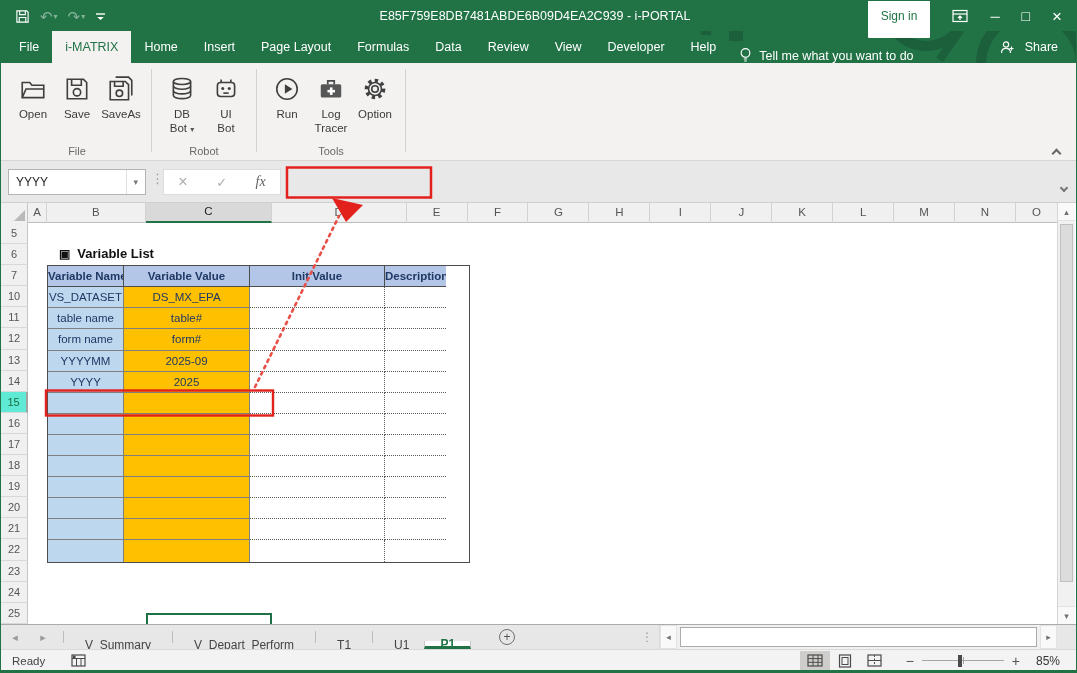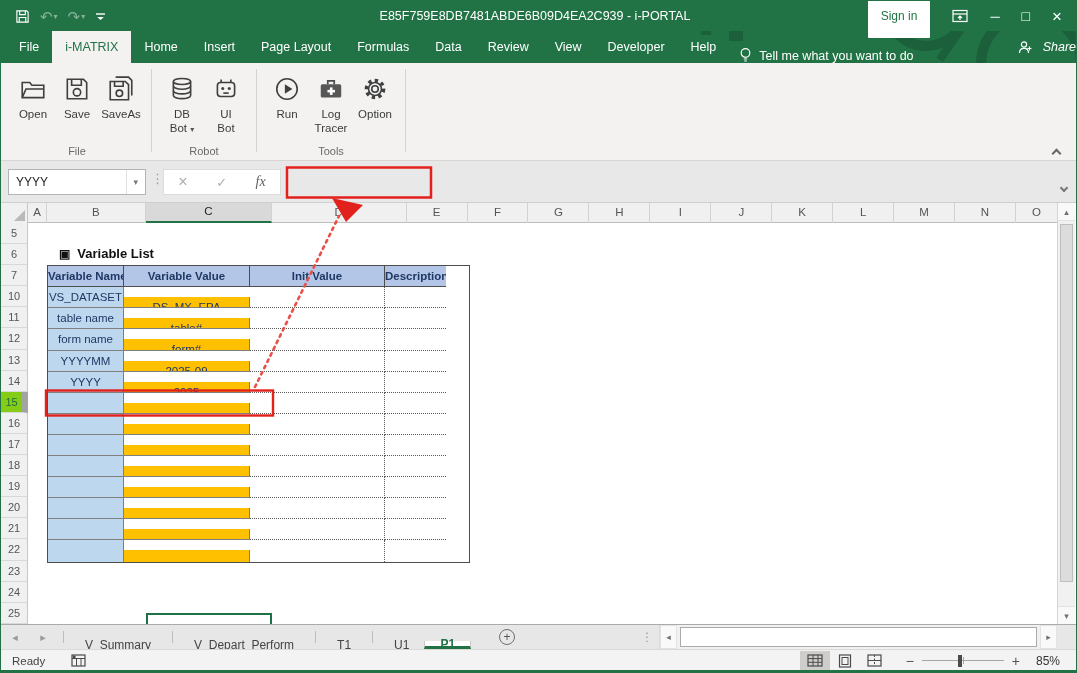--- a/index.html
+++ b/index.html
@@ -22,21 +22,21 @@
   .qat .mini-caret{ color:rgba(255,255,255,.45); font-size:8px; margin-left:1px; }
   .title-text{ position:absolute; left:0; right:7px; text-align:center; color:#fff; font-size:12.5px; pointer-events:none; }
   .tb-right{ margin-left:auto; display:flex; align-items:center; gap:22px; padding-right:14px; }
   .signin{ background:#fff; color:#217346; font-size:12px; padding:15px 13px; border:none; border-radius:1px; }
   .winbtn{ color:#fff; font-size:13px; line-height:1; background:none; border:none; }
   
   .tabrow{ position:absolute; left:0; top:30px; width:100%; height:32px; display:flex; align-items:stretch; z-index:2; }
   .rtab{ color:#fff; font-size:12.5px; padding:0 13px; display:flex; align-items:center; cursor:default; }
   .rtab.active{ background:#f3f2f1; color:#217346; }
   .tellme{ display:flex; align-items:flex-end; gap:7px; color:#fff; font-size:12.5px; padding:0 10px; }
-  .share{ display:flex; align-items:center; gap:10px; color:#fff; font-size:12.5px; margin-left:auto;font-style:italic; }
+  .share{ display:flex; align-items:center; gap:10px; color:#fff; font-size:12.5px; padding-right:18px; margin-left:auto; }
   
   .ribbon{ position:absolute; left:0; top:62px; width:100%; height:98px; background:#f3f2f1; border-bottom:1px solid #d8d5d2; z-index:2; }
   .rgroups{ display:flex; height:100%; padding-left:4px; }
   .rgroup{ position:relative; display:flex; align-items:flex-start; padding:6px 6px 18px 6px; }
   .rgroup-label{ position:absolute; left:0; right:0; bottom:3px; text-align:center; font-size:11px; color:#6a6a6a; }
   .gsep{ width:1px; background:#d4d1ce; margin:6px 2px 8px 2px; }
   .rbtn{ width:44px; display:flex; flex-direction:column; align-items:center; padding-top:2px; }
   .rbtn .ricon{ height:36px; display:flex; align-items:center; justify-content:center; }
   .rbtn .rlabel{ font-size:11.5px; color:#3b3b3b; line-height:14px; text-align:center; white-space:nowrap; }
   .caret-s{ font-size:8px; color:#555; }
@@ -59,28 +59,28 @@
   
   .colheaders{ position:absolute; left:0; top:202px; width:1056px; height:20px; display:flex; background:#f0f0f0; border-bottom:1px solid #bdbdbd; z-index:2; }
   .ch{ border-right:1px solid #d2d2d2; font-size:11.5px; color:#555; text-align:center; line-height:19px; height:20px; }
   .ch.sel{ background:#d9d9d9; border-bottom:2px solid #217346; color:#222; line-height:17px; }
   .corner{ position:relative; width:27px; height:20px; border-right:1px solid #c6c6c6; background:#f0f0f0; }
   .corner:after{ content:""; position:absolute; right:2px; bottom:2px; width:0; height:0; border-left:11px solid transparent; border-bottom:11px solid #b9b9b9; }
   
   .grid{ position:absolute; left:0; top:222px; width:1056px; height:401px; background:#fff; overflow:hidden; z-index:2; --rh:21.1px; }
   .rowheaders{ position:absolute; left:0; top:0; width:27px; }
   .rh{ width:27px; height:var(--rh); background:#f0f0f0; border-right:1px solid #c6c6c6; border-bottom:1px solid #d8d8d8; font-size:11px; color:#555; text-align:center; line-height:21px; }
-  .rh.sel{ background:#84cc16; border-right:6px solid #a3a3a3; color:#1e6b40; }
+  .rh.sel{ background:#5eead4; border-right:2px solid #a3a3a3; color:#1e6b40; }
   .sheet-title{ position:absolute; left:58px; top:23px; font-size:13px; font-weight:bold; color:#111; display:flex; gap:7px; align-items:center; }
   .vtable{ position:absolute; left:46px; top:42.2px; width:423px; border:1px solid #4d4d4d; background:#fff; }
   .trow{ display:flex; height:var(--rh); }
   .tc{ font-size:11.5px; line-height:20px; text-align:center; color:#1f3864; overflow:hidden; white-space:nowrap; }
   .tc.h{ font-weight:bold; background:#b4c6e7; border-right:1px solid #4d4d4d; border-bottom:1px solid #4d4d4d; color:#1f3864; }
   .tc.n{ background:#bdd7ee; border-right:1px solid #7f7f7f; border-bottom:1px solid #7f7f7f; }
-  .tc.v{ background:#ffc000; border-right:1px solid #7f7f7f; border-bottom:1px solid #7f7f7f;margin-top:10px; }
+  .tc.v{ background:#ffc000; border-right:1px solid #7f7f7f; border-bottom:1px solid #7f7f7f; }
   .tc.i{ background:#fff; border-right:1px dotted #595959; border-bottom:1px dotted #595959; }
   .tc.d{ background:#fff; border-bottom:1px dotted #595959; }
   .w-name{width:76px;} .w-val{width:126px;} .w-init{width:135px;} .w-desc{width:61px;}
   .cellsel{ position:absolute; left:145px; top:390.3px; width:126px; height:22px; border:2px solid #1e7145; box-shadow:inset 0 0 0 1px #fff; z-index:5; pointer-events:none; }
   
   .vscroll{ position:absolute; right:1px; top:202px; width:18px; height:421px; background:#f1f1f1; border-left:1px solid #d5d5d5; z-index:3; }
   .vs-btn{ height:18px; display:flex; align-items:center; justify-content:center; color:#707070; font-size:9px; background:#f9f9f9; border-bottom:1px solid #e3e3e3; }
   .vs-btn.bottom{ position:absolute; bottom:0; width:100%; border-top:1px solid #e3e3e3; border-bottom:none; }
   .vs-thumb{ position:absolute; left:2px; right:2px; top:21px; height:358px; background:#dcdcdc; border:1px solid #bfbfbf; }
   

